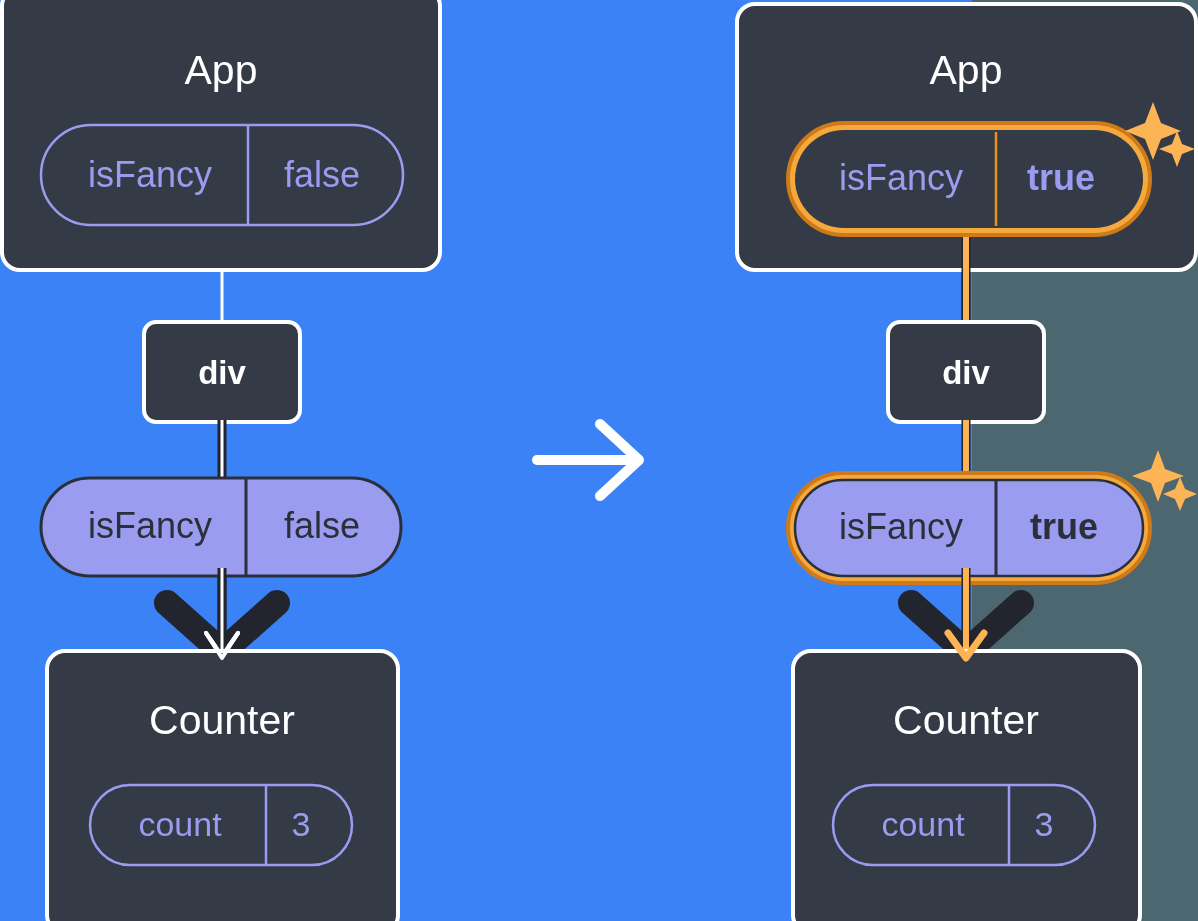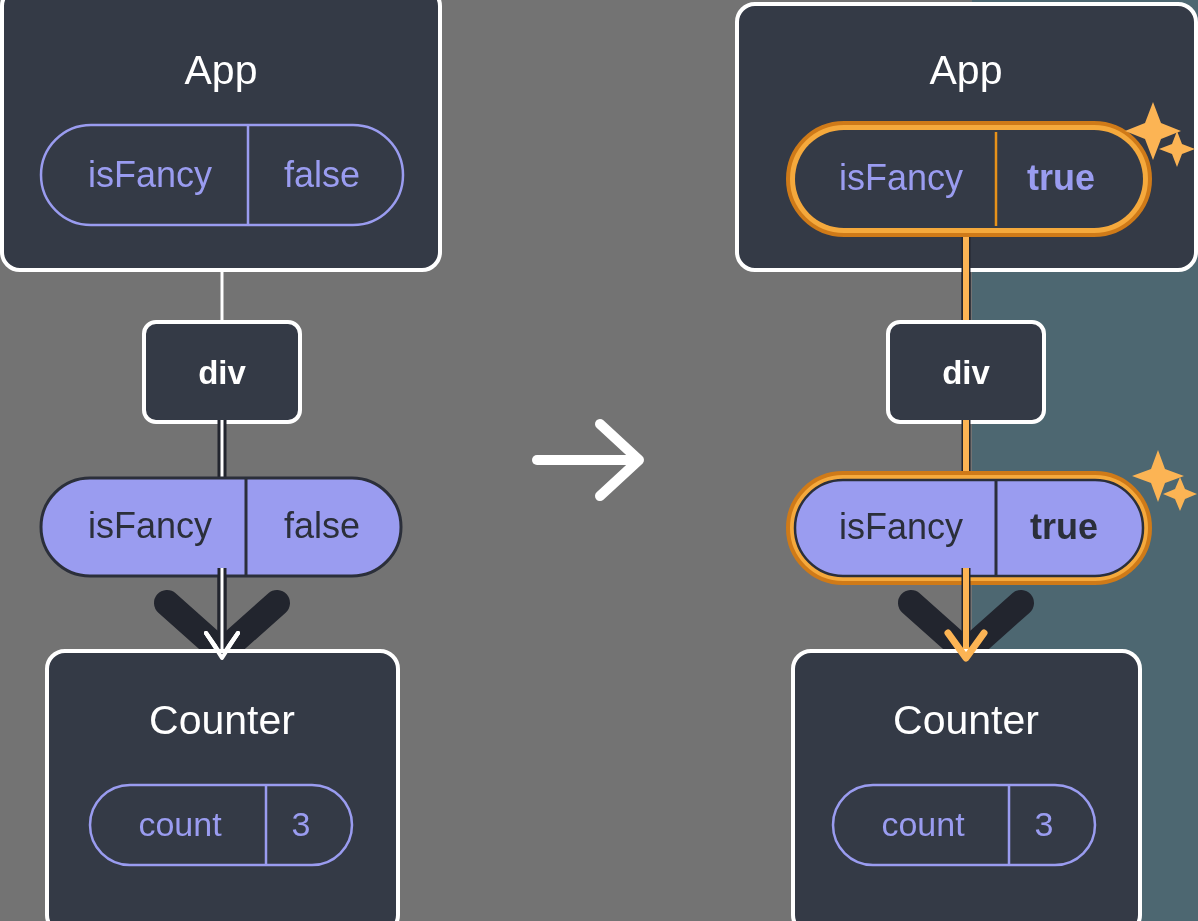--- a/index.html
+++ b/index.html
@@ -10,21 +10,21 @@
   body {
     width: 1198px;
     height: 921px;
     overflow: hidden;
     font-family: "Liberation Sans", sans-serif;
   }
   #stage {
     position: relative;
     width: 972px;
     height: 921px;
-    background: #737373;
+    background: #3b82f6;
   }
   svg.diagram {
     position: absolute;
     top: 0; left: 0;
     width: 1198px;
     height: 921px;
     display: block;
   }
   .box-fill   { fill: #343a46; }
   .box-stroke { stroke: #ffffff; stroke-width: 4; fill: none; }

